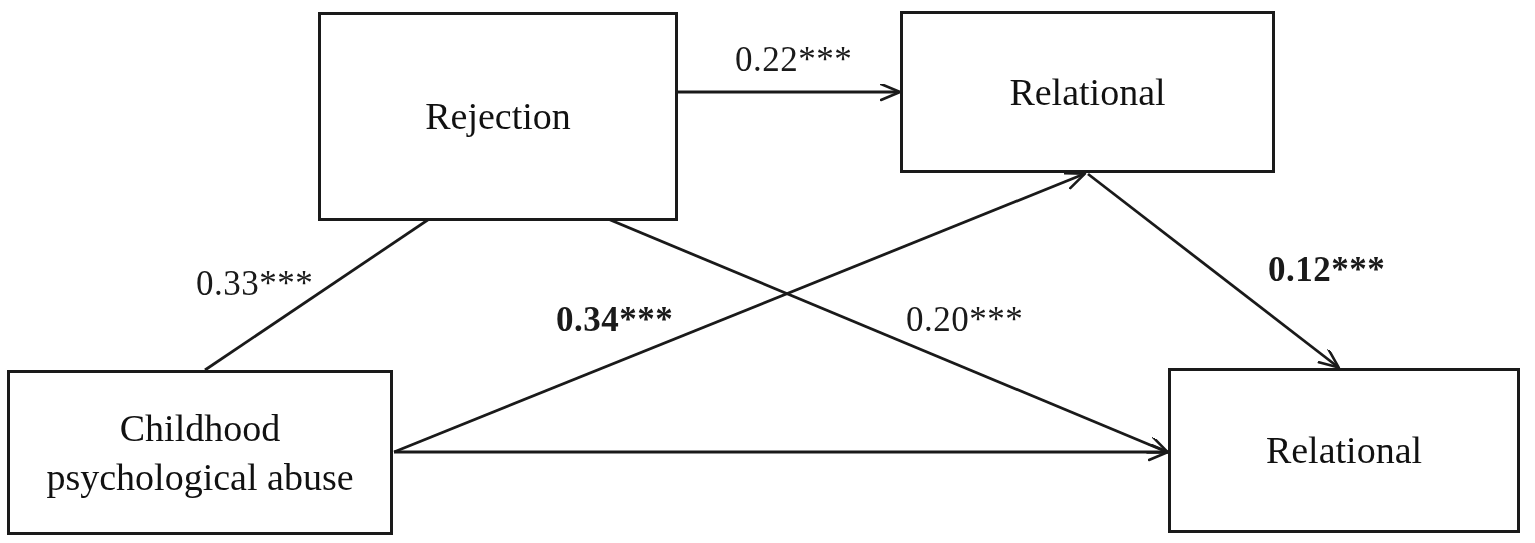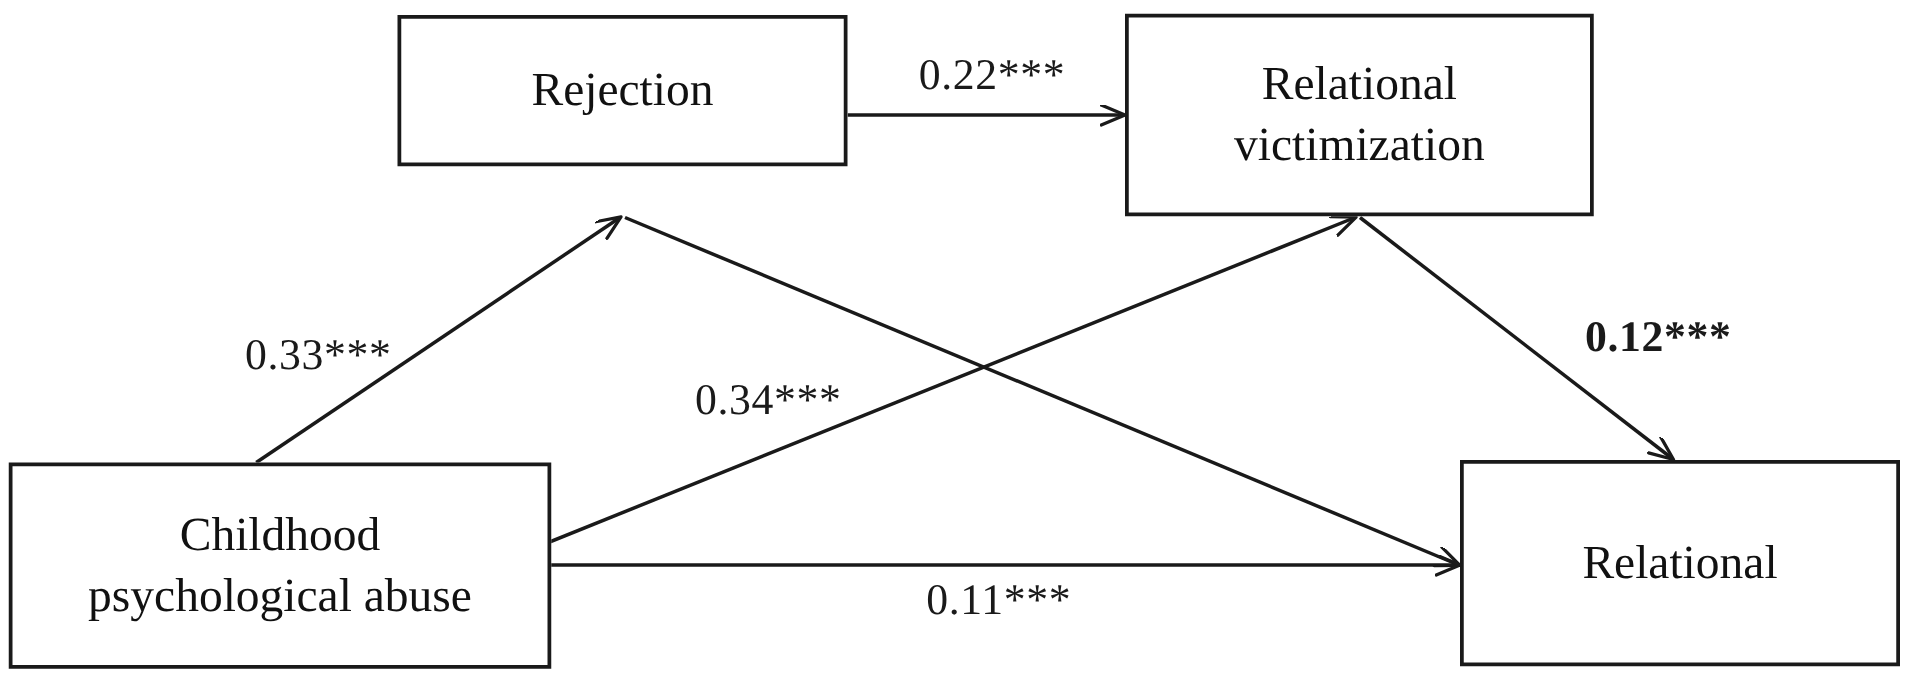--- a/index.html
+++ b/index.html
@@ -70,37 +70,36 @@
 
     <line x1="394" y1="452" x2="1084" y2="174" stroke="#1a1a1a" stroke-width="2.8" marker-end="url(#ah)"></line>
 
     <line x1="500" y1="174" x2="1167" y2="452" stroke="#1a1a1a" stroke-width="2.8" marker-end="url(#ah)"></line>
 
     <line x1="1088" y1="174" x2="1338" y2="367" stroke="#1a1a1a" stroke-width="2.8" marker-end="url(#ah)"></line>
 
     <line x1="394" y1="452" x2="1167" y2="452" stroke="#1a1a1a" stroke-width="2.8" marker-end="url(#ah)"></line>
   </svg>
 
-  <div class="node-box" id="node-0" style="left: 318px; top: 12px; width: 360px; height: 121px; text-align: right;">
+  <div class="node-box" id="node-0" style="left: 318px; top: 12px; width: 360px; height: 209px; text-align: right;">
     <span class="node-line">Rejection</span>
   </div>
 
   <div class="node-box" id="node-1" style="left: 900px; top: 11px; width: 375px; height: 162px;">
     <span class="node-line">Relational</span>
-    <span class="node-line">victimization</span>
   </div>
 
-  <div class="node-box" id="node-2" style="left: 7px; top: 370px; width: 434px; height: 165px;">
+  <div class="node-box" id="node-2" style="left: 7px; top: 370px; width: 386px; height: 165px;">
     <span class="node-line">Childhood</span>
     <span class="node-line">psychological abuse</span>
   </div>
 
   <div class="node-box" id="node-3" style="left: 1168px; top: 368px; width: 352px; height: 165px;">
     <span class="node-line">Relational</span>
   </div>
 
   <div class="edge-label" id="edge-label-0" style="left: 735px; top: 42px;">0.22***</div>
   <div class="edge-label" id="edge-label-1" style="left: 196px; top: 250px; margin-top: 16px;">0.33***</div>
-  <div class="edge-label" id="edge-label-2" style="left: 556px; top: 302px;">0.34***</div>
+  <div class="edge-label" id="edge-label-2" style="left: 556px; top: 302px; font-weight: bold;">0.34***</div>
   <div class="edge-label" id="edge-label-3" style="left: 1268px; top: 252px; font-weight: bold;">0.12***</div>
-  <div class="edge-label" id="edge-label-5" style="left: 741px; top: 462px;">0.11***</div>
+  <div class="edge-label" id="edge-label-4" style="left: 906px; top: 302px;">0.20***</div>
 
 </div>
 
 </body></html>

